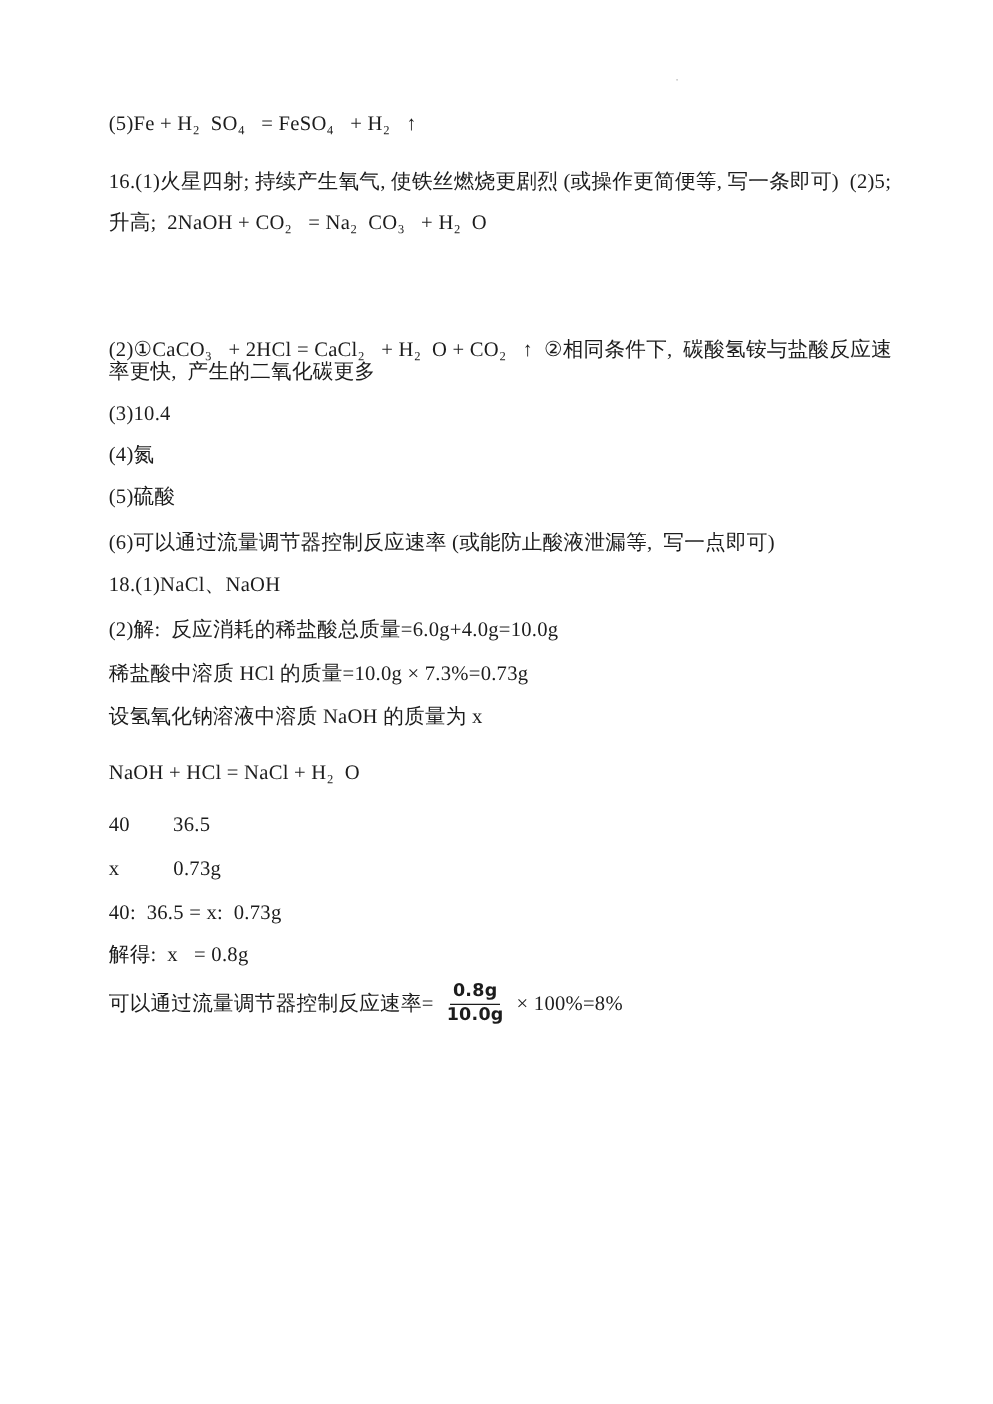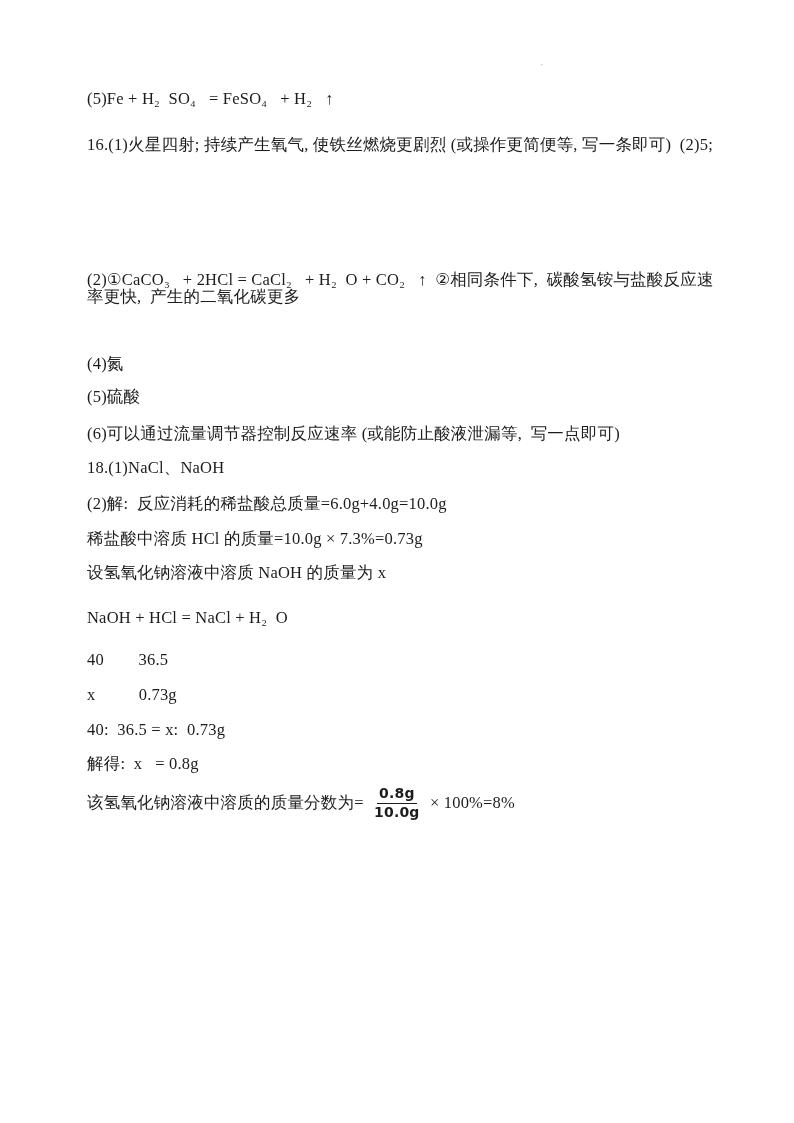--- a/index.html
+++ b/index.html
@@ -55,39 +55,41 @@
 </head>
 <body>
 
 <div class="page">
 
   <span class="stray-mark">·</span>
 
   <div class="line" style="top:88px">(5)Fe + H₂  SO₄   = FeSO₄   + H₂   ↑</div>
 
   <div class="line" style="top:134px">16.(1)火星四射; 持续产生氧气, 使铁丝燃烧更剧烈 (或操作更简便等, 写一条即可)  (2)5;</div>
+  <div class="line" style="top:167px">升高;  2NaOH + CO₂   = Na₂  CO₃   + H₂  O</div>
 
   <div class="line" style="top:269px">(2)①CaCO₃   + 2HCl = CaCl₂   + H₂  O + CO₂   ↑  ②相同条件下,  碳酸氢铵与盐酸反应速</div>
   <div class="line" style="top:286px">率更快,  产生的二氧化碳更多</div>
+  <div class="line" style="top:320px">(3)10.4</div>
   <div class="line" style="top:353px">(4)氮</div>
   <div class="line" style="top:386px">(5)硫酸</div>
   <div class="line" style="top:423px">(6)可以通过流量调节器控制反应速率 (或能防止酸液泄漏等,  写一点即可)</div>
 
   <div class="line" style="top:457px">18.(1)NaCl、NaOH</div>
   <div class="line" style="top:493px">(2)解:  反应消耗的稀盐酸总质量=6.0g+4.0g=10.0g</div>
   <div class="line" style="top:528px">稀盐酸中溶质 HCl 的质量=10.0g × 7.3%=0.73g</div>
   <div class="line" style="top:607px">NaOH + HCl = NaCl + H₂  O</div>
   <div class="line" style="top:562px">设氢氧化钠溶液中溶质 NaOH 的质量为 x</div>
   <div class="line" style="top:649px">40        36.5</div>
   <div class="line" style="top:684px">x          0.73g</div>
   <div class="line" style="top:719px">40:  36.5 = x:  0.73g</div>
   <div class="line" style="top:753px">解得:  x   = 0.8g</div>
 
   <div class="line fraction-line" style="top:786px">
-    <span class="seg">该氢氧化钠溶液中溶质的质量分数为= </span>
+    <span class="seg">可以通过流量调节器控制反应速率= </span>
     <span class="frac">
       <span class="frac-num">0.8g</span>
       <span class="frac-den">10.0g</span>
     </span>
     <span class="seg"> × 100%=8%</span>
   </div>
 
 
 </div>
 

